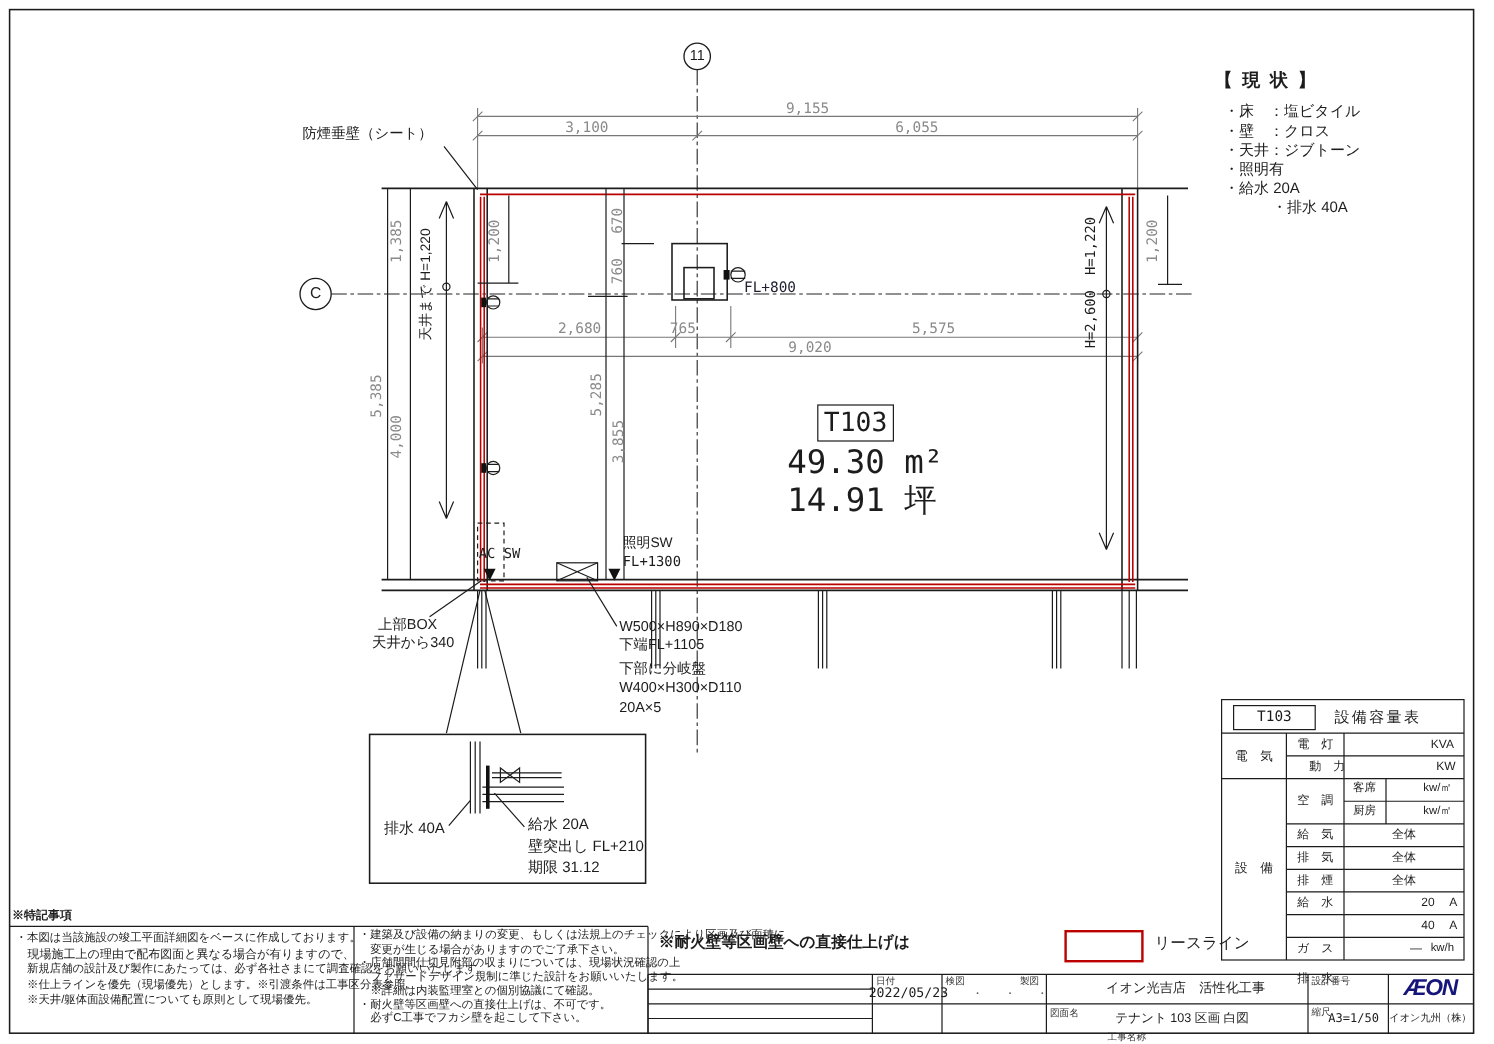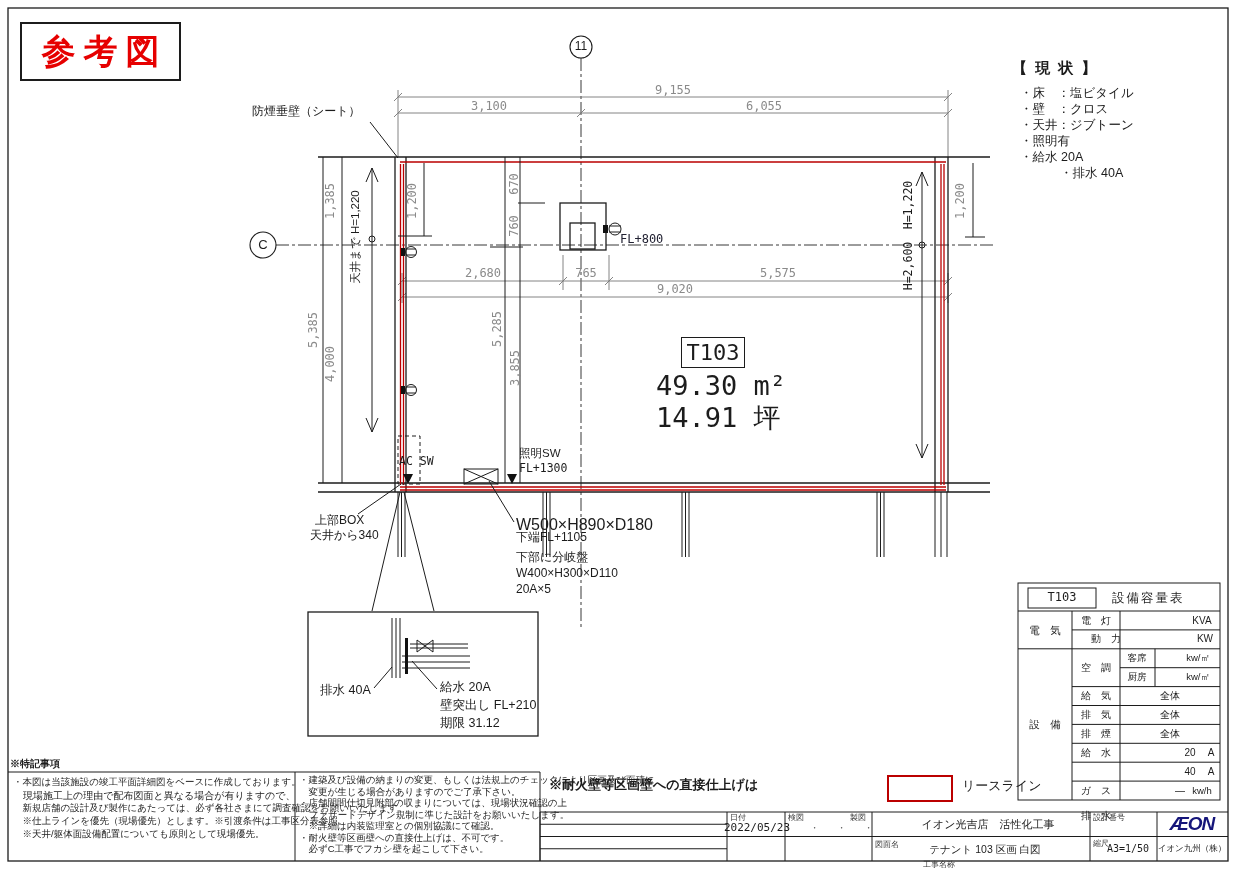--- a/index.html
+++ b/index.html
@@ -103,23 +103,20 @@
                M727,812V861 M785,812V861 M872,812V861 M1090,812V861 M1157,812V861"></path>
 
       <rect x="1018" y="583" width="202" height="217"></rect>
       <rect x="1028" y="588" width="68" height="20"></rect>
       <path d="M1018,611H1220 M1072,611V800 M1120,611V800 M1155,648.8V686.6
                M1072,629.9H1220 M1018,648.8H1220 M1120,667.7H1220 M1072,686.6H1220
                M1072,705.5H1220 M1072,724.4H1220 M1072,743.3H1220 M1072,762.2H1220 M1072,781.1H1220"></path>
     </g>
   </svg>
 
-  <div class="stamp">
-    <span>参考図</span>
-  </div>
 
   <div class="t c" style="left:581px;top:47px;font-size:12px;">11</div>
   <div class="t c" style="left:263px;top:245px;font-size:13px;">C</div>
 
   <div class="t" style="left:1012px;top:59px;font-size:15px;font-weight:bold;letter-spacing:2px;">【 現 状 】</div>
   <div class="t" style="left:1020px;top:86px;font-size:12.5px;">・床　：塩ビタイル</div>
   <div class="t" style="left:1020px;top:102px;font-size:12.5px;">・壁　：クロス</div>
   <div class="t" style="left:1020px;top:118px;font-size:12.5px;">・天井：ジブトーン</div>
   <div class="t" style="left:1020px;top:134px;font-size:12.5px;">・照明有</div>
   <div class="t" style="left:1020px;top:150px;font-size:12.5px;">・給水 20A</div>
@@ -134,42 +131,42 @@
   <div class="t v dim" style="left:331px;top:201px;">1,385</div>
   <div class="t v" style="left:356px;top:237px;font-size:11.5px;">天井まで H=1,220</div>
   <div class="t v dim" style="left:413px;top:201px;">1,200</div>
   <div class="t v dim" style="left:314px;top:330px;">5,385</div>
   <div class="t v dim" style="left:331px;top:364px;">4,000</div>
 
   <div class="t v dim" style="left:515px;top:184px;">670</div>
   <div class="t v dim" style="left:515px;top:226px;">760</div>
   <div class="t mono" style="left:620px;top:233px;font-size:12px;color:#223;">FL+800</div>
   <div class="t c dim" style="left:483px;top:274px;text-align:right;">2,680</div>
-  <div class="t c dim" style="left:586px;top:274px;">765</div>
+  <div class="t c dim" style="left:569px;top:274px;">765</div>
   <div class="t c dim" style="left:778px;top:274px;">5,575</div>
   <div class="t c dim" style="left:675px;top:290px;">9,020</div>
   <div class="t v dim" style="left:498px;top:329px;">5,285</div>
   <div class="t v dim" style="left:516px;top:368px;">3,855</div>
 
   <div class="t v mono" style="left:909px;top:205px;font-size:11.5px;">H=1,220</div>
   <div class="t v mono" style="left:909px;top:266px;font-size:11.5px;">H=2,600</div>
   <div class="t v dim" style="left:961px;top:201px;">1,200</div>
 
   <div class="roombox">
     <span>T103</span>
   </div>
   <div class="t mono" style="left:656px;top:370px;font-size:27px;">49.30 m²</div>
   <div class="t mono" style="left:656px;top:402px;font-size:27px;">14.91 坪</div>
 
   <div class="t mono" style="left:399px;top:455px;font-size:11.5px;">AC SW</div>
   <div class="t" style="left:519px;top:447px;font-size:11.5px;">照明SW</div>
   <div class="t mono" style="left:519px;top:462px;font-size:11.5px;">FL+1300</div>
   <div class="t" style="left:315px;top:514px;font-size:12px;">上部BOX</div>
   <div class="t" style="left:310px;top:529px;font-size:12px;">天井から340</div>
-  <div class="t" style="left:516px;top:516px;font-size:16px;text-align:right;">W500×H890×D180</div>
+  <div class="t" style="left:516px;top:516px;font-size:12px;text-align:right;">W500×H890×D180</div>
   <div class="t" style="left:516px;top:531px;font-size:12px;">下端FL+1105</div>
   <div class="t" style="left:516px;top:551px;font-size:12px;">下部に分岐盤</div>
   <div class="t" style="left:516px;top:567px;font-size:12px;">W400×H300×D110</div>
   <div class="t" style="left:516px;top:583px;font-size:12px;">20A×5</div>
 
   <div class="t" style="left:320px;top:683px;font-size:12.5px;">排水 40A</div>
   <div class="t" style="left:440px;top:680px;font-size:12.5px;">給水 20A</div>
   <div class="t" style="left:440px;top:698px;font-size:12.5px;">壁突出し FL+210</div>
   <div class="t" style="left:440px;top:716px;font-size:12.5px;">期限 31.12</div>
 

